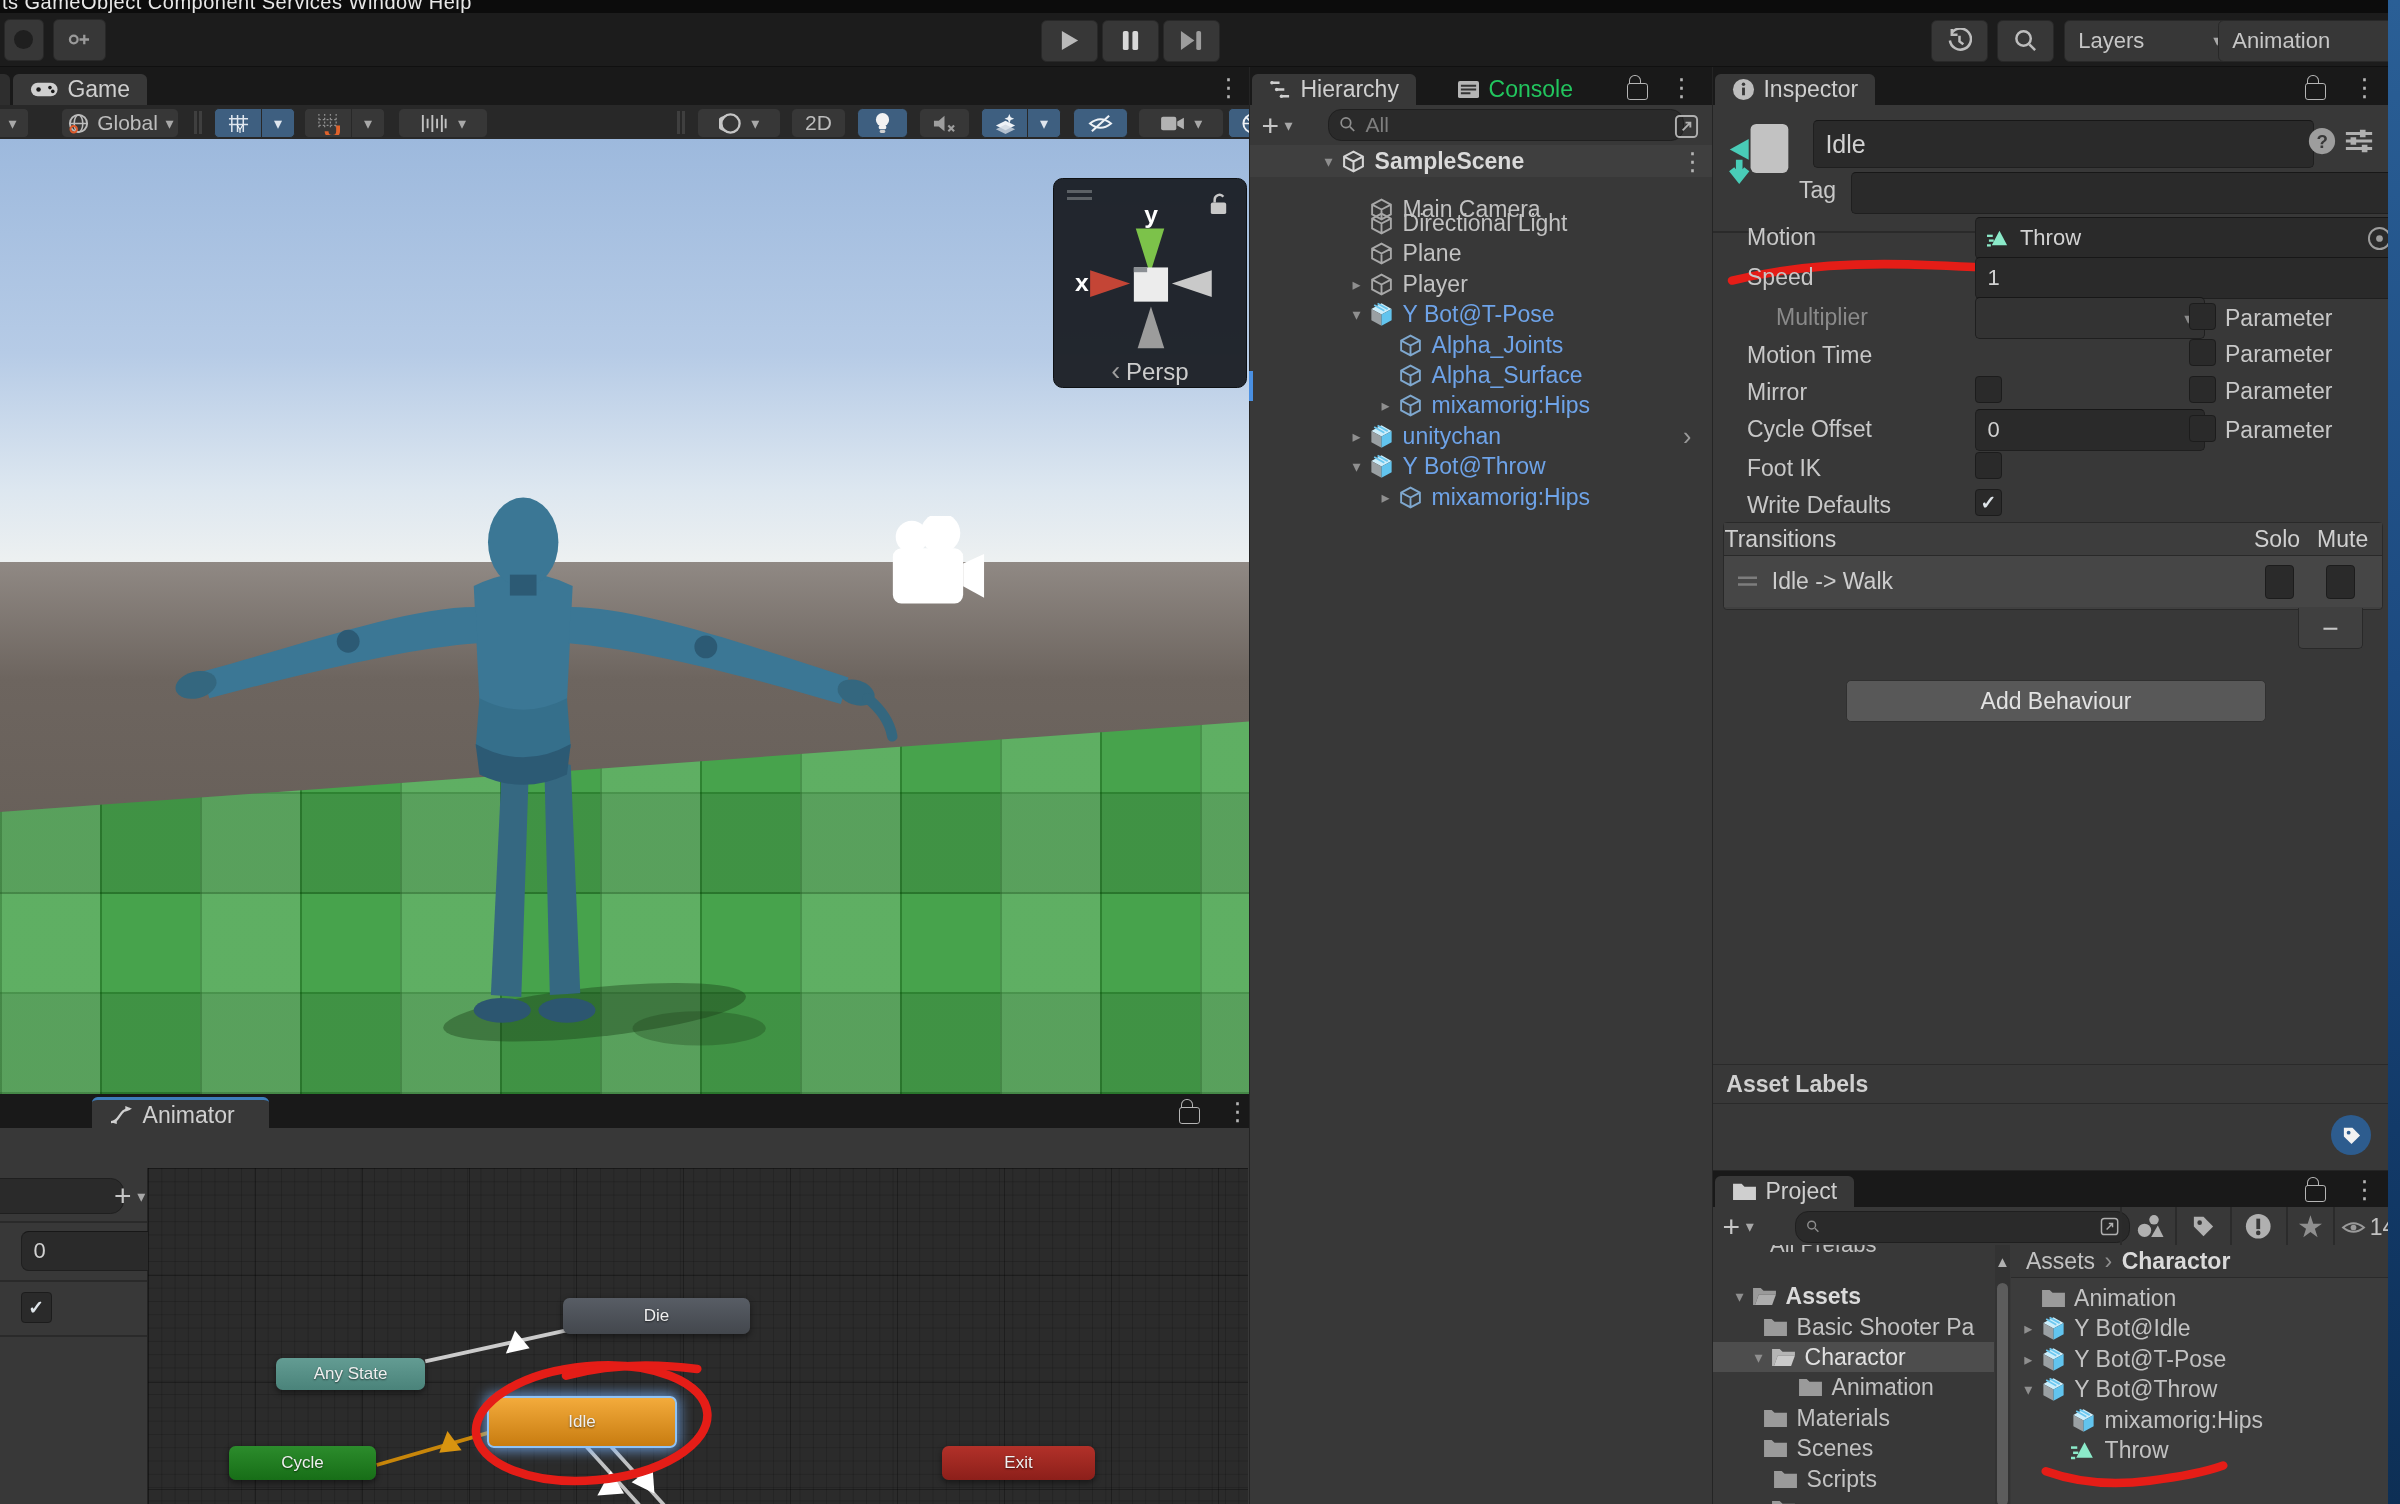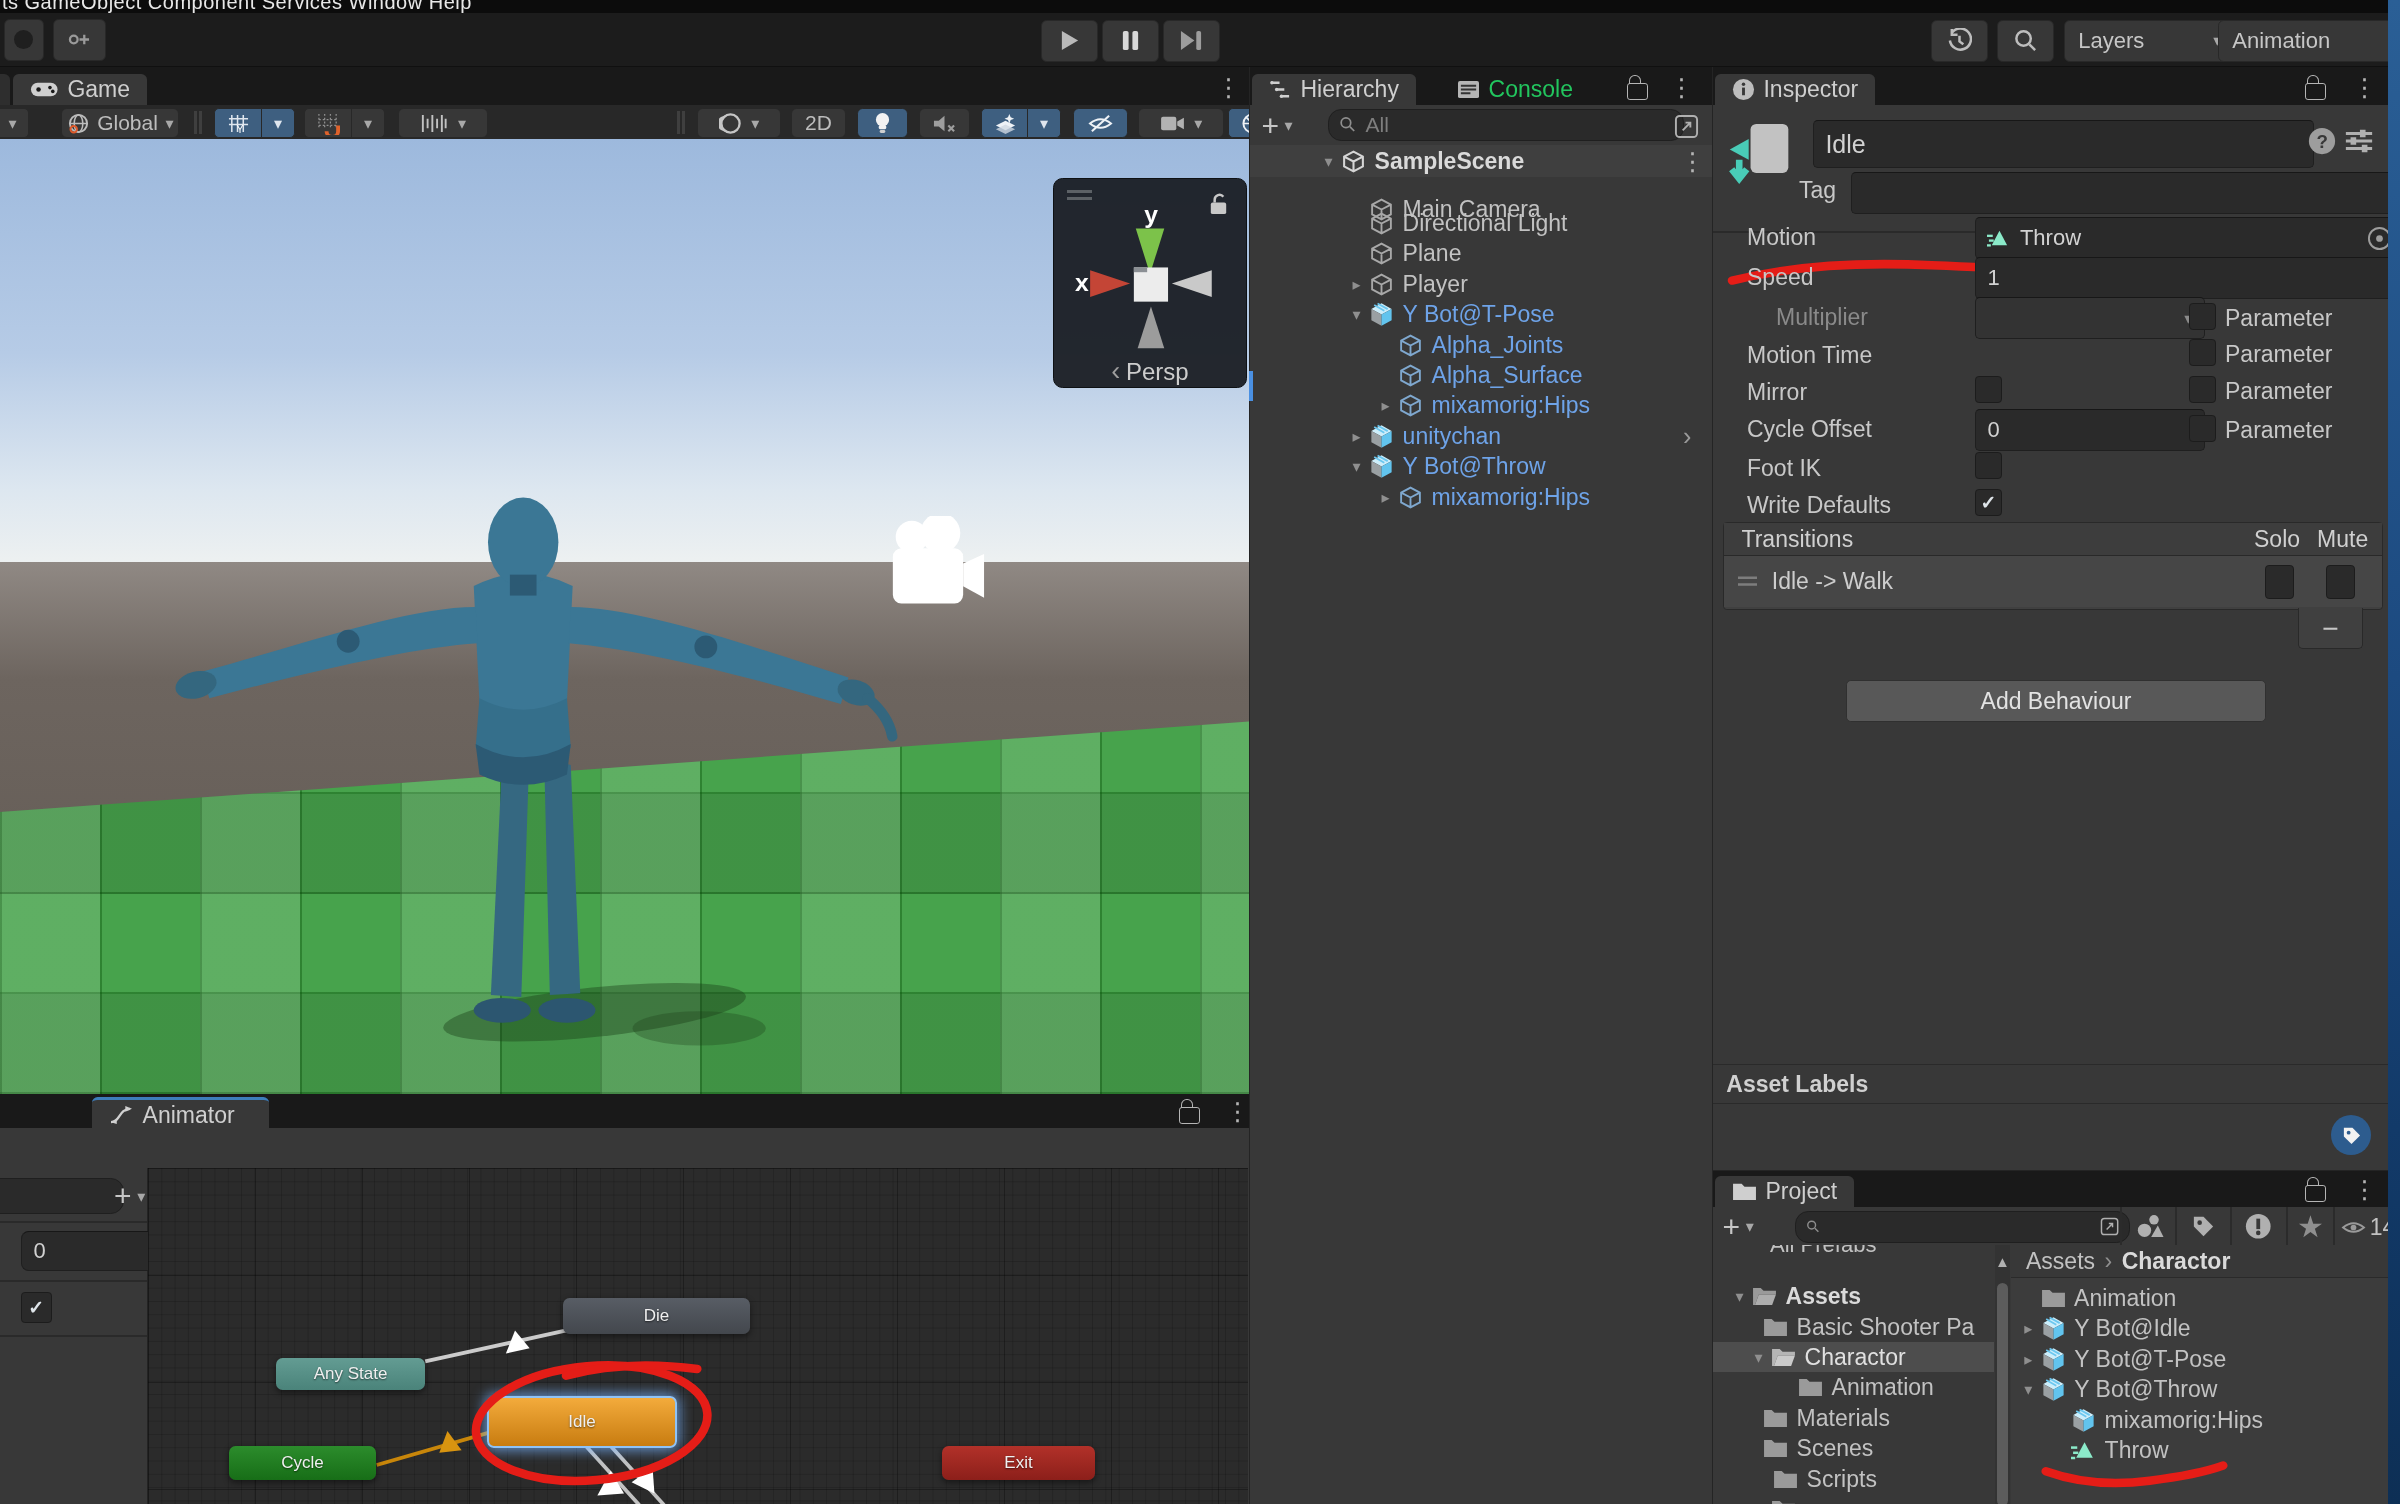--- a/index.html
+++ b/index.html
@@ -614,21 +614,21 @@
     <div class="abs ilabel" style="left:34px;top:388px;">Foot IK</div>
     <div class="abs cb" style="left:262px;top:385px;"></div>
 
     <div class="abs ilabel" style="left:34px;top:425px;">Write Defaults</div>
     <div class="abs cb" style="left:262px;top:422px;">
       <span>✓</span>
     </div>
 
     <div class="abs" style="left:9.5px;top:455px;width:658px;height:86px;background:#404040;border:1px solid #292929;border-radius:3.8px;">
       <div class="abs row" style="left:0;top:0;width:658px;height:32px;background:#3d3d3d;border-bottom:1px solid #292929;padding:0;">
-        <span class="sechdr" style="margin-left:18px;">Transitions</span>
+        <span class="sechdr" style="margin-left:1px;">Transitions</span>
         <span class="sechdr" style="margin-left:auto;">Solo</span>
         <span class="sechdr" style="margin:0 13.3px 0 17px;">Mute</span>
       </div>
       <div class="abs row" style="left:0;top:33px;width:658px;height:51px;background:#464646;">
         <svg width="21" height="13.3" viewBox="0 0 22 14" style="margin-left:13.3px;">
           <path d="M1 3h20M1 10h20" stroke="#7d7d7d" stroke-width="2.6"></path>
         </svg>
         <span class="t" style="margin-left:14px;font-size:23px;color:#cdcdcd;">Idle -&gt; Walk</span>
         <div class="cb" style="margin-left:auto;width:27px;height:32px;"></div>
         <div class="cb" style="margin:0 27px 0 32px;width:27px;height:32px;"></div>

